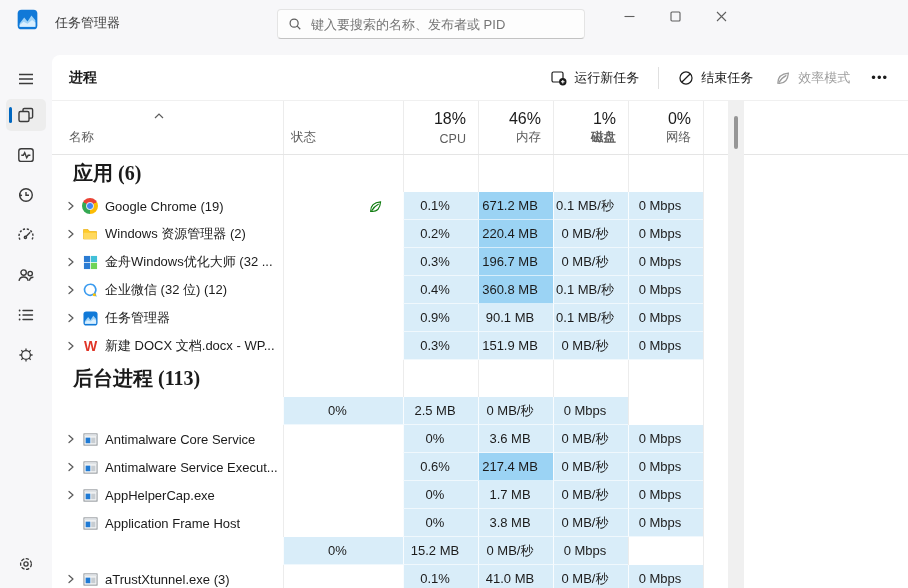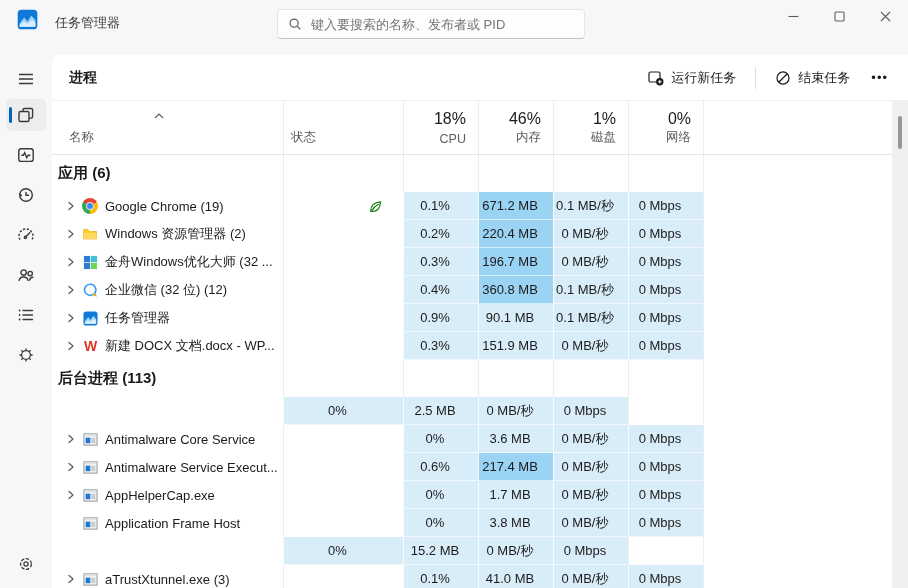--- a/index.html
+++ b/index.html
@@ -1,18 +1,18 @@
 <!DOCTYPE html>
 <html><head>
 <meta charset="utf-8">
 <style>
   * { box-sizing: border-box; margin: 0; padding: 0; }
   html,body { width:908px; height:588px; overflow:hidden; }
   body { font-family:"Liberation Sans","DejaVu Sans",sans-serif; background:#f7f7f9; color:#1b1b1b; }
-  .window { position:relative; width:908px; height:588px; background:#f7f7f9; }
+  .window { position:relative; width:744px; height:588px; background:#f7f7f9; }
 
   
   .titlebar { position:absolute; top:0; left:0; right:0; height:55px; }
   .app-icon { position:absolute; left:17px; top:9px; width:21px; height:21px; }
   .win-title { position:absolute; left:55px; top:14px; font-size:13px; color:#3d3d3d; }
   .searchbox { position:absolute; left:277px; top:9px; width:308px; height:30px;
     background:#fdfdfd; border:1px solid #e4e4e4; border-bottom:1px solid #c3c3c3;
     border-radius:4px; display:flex; align-items:center; padding:0 10px; gap:9px; }
   .searchbox input { border:none; outline:none; background:transparent; flex:1;
     font-size:13px; color:#1b1b1b; font-family:inherit; }
@@ -44,21 +44,21 @@
   
   .thead { position:relative; height:55px; border-top:1px solid #f0f0f0; border-bottom:1px solid #e5e5e5; }
   .thead .vline, .tbody .vline { position:absolute; top:0; bottom:0; width:1px; background:#ececec; }
   .th-total { position:absolute; top:9px; font-size:16px; color:#1b1b1b; text-align:right; }
   .th-label { position:absolute; bottom:8px; font-size:12.5px; color:#5d5d5d; }
   .sort-chevron { position:absolute; left:101px; top:5px; }
 
   
   .tbody { position:relative; height:433px; overflow:hidden; }
   .section-row { height:37px; display:flex; align-items:center; position:relative; z-index:1; }
-  .section-title { font-size:15px; font-weight:bold; margin-left:6px; }
+  .section-title { font-size:20px; font-weight:bold; margin-left:21px;font-family:Liberation Serif, serif; }
   .prow { height:28px; display:grid; grid-template-columns:231px 120px 75px 75px 75px 75px 1fr;
     position:relative; z-index:1; }
   .c { height:28px; }
   .c.name { display:flex; align-items:center; padding-left:13px; overflow:hidden; white-space:nowrap; }
   .chev { width:15px; height:12px; display:inline-flex; align-items:center; flex:none; }
   .appic { width:16px; height:16px; margin:0 7px 0 2px; display:inline-flex; align-items:center; justify-content:center; flex:none; }
   .nm { font-size:13px; color:#1b1b1b; }
   .c.status { display:flex; align-items:center; justify-content:flex-end; padding-right:20px; }
   .c.val { font-size:13px; text-align:center; padding-right:12px; line-height:27px;
     border-left:1px solid rgba(255,255,255,.85); border-bottom:1px solid rgba(255,255,255,.6); }
@@ -225,20 +225,29 @@
         <div class="tb-divider"></div>
         <div class="tbtn">
           <span style="display:flex;">
             <svg width="16" height="16" viewBox="0 0 17 17">
                 <circle cx="8.5" cy="8.5" r="6.4" fill="none" stroke="#1b1b1b" stroke-width="1.3"></circle>
                 <path d="M4.2 12.8 L12.8 4.2" stroke="#1b1b1b" stroke-width="1.3"></path>
               </svg>
           </span>
           <span>结束任务</span>
         </div>
+        <div class="tbtn disabled">
+          <span style="display:flex;">
+            <svg width="16" height="16" viewBox="0 0 16 16" fill="none" stroke="#9d9d9d" stroke-width="1.2">
+                <path d="M2.8 13.2 C2.8 7 7 3.6 13.4 3.1 C12.9 9.6 9.4 13.3 4.6 13.3 Z"></path>
+                <path d="M3.8 12.8 C5.6 9.4 8.6 6.9 11.4 5.4"></path>
+              </svg>
+          </span>
+          <span>效率模式</span>
+        </div>
         <div class="more-btn">•••</div>
       </div>
     </div>
 
     <div class="thead">
       <span class="sort-chevron">
         <svg width="12" height="8" viewBox="0 0 12 8">
             <path d="M2 6 L6 2 L10 6" fill="none" stroke="#5d5d5d" stroke-width="1.2"></path>
           </svg>
       </span>
@@ -252,21 +261,21 @@
       <span class="th-label" style="left:17px;">名称</span>
       <span class="th-label" style="left:239px;">状态</span>
 
       <span class="th-total" style="left:351px; width:63px;">18%</span>
       <span class="th-label" style="left:351px; width:63px; text-align:right;">CPU</span>
 
       <span class="th-total" style="left:426px; width:63px;padding-left:24px;">46%</span>
       <span class="th-label" style="left:426px; width:63px; text-align:right;">内存</span>
 
       <span class="th-total" style="left:501px; width:63px;">1%</span>
-      <span class="th-label" style="left:501px; width:63px; text-align:right;">磁盘</span>
+      <span class="th-label" style="left:501px; width:63px; text-align:right;font-weight:bold;">磁盘</span>
 
       <span class="th-total" style="left:576px; width:63px;">0%</span>
       <span class="th-label" style="left:576px; width:63px; text-align:right;">网络</span>
     </div>
 
     <div class="tbody">
       <span class="vline" style="left:231px;"></span>
       <span class="vline" style="left:351px;"></span>
       <span class="vline" style="left:426px;"></span>
       <span class="vline" style="left:501px;"></span>

